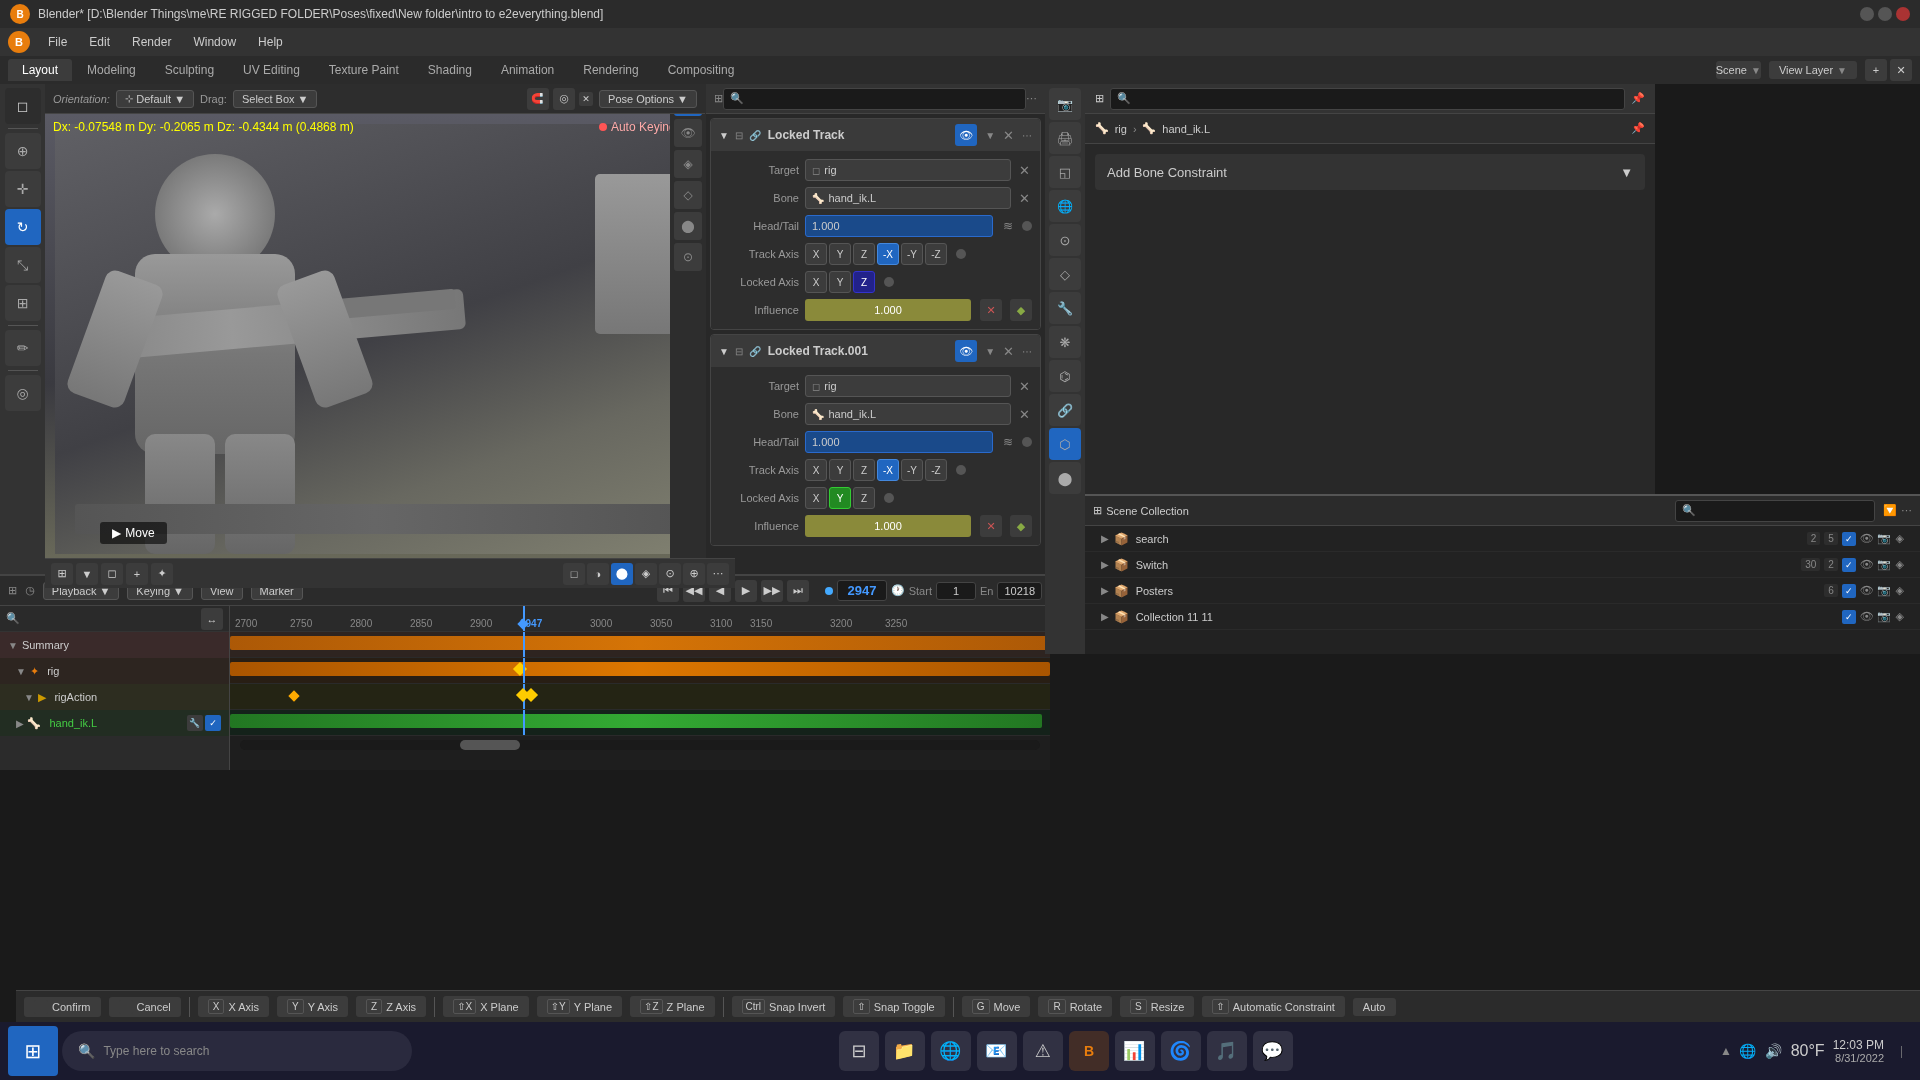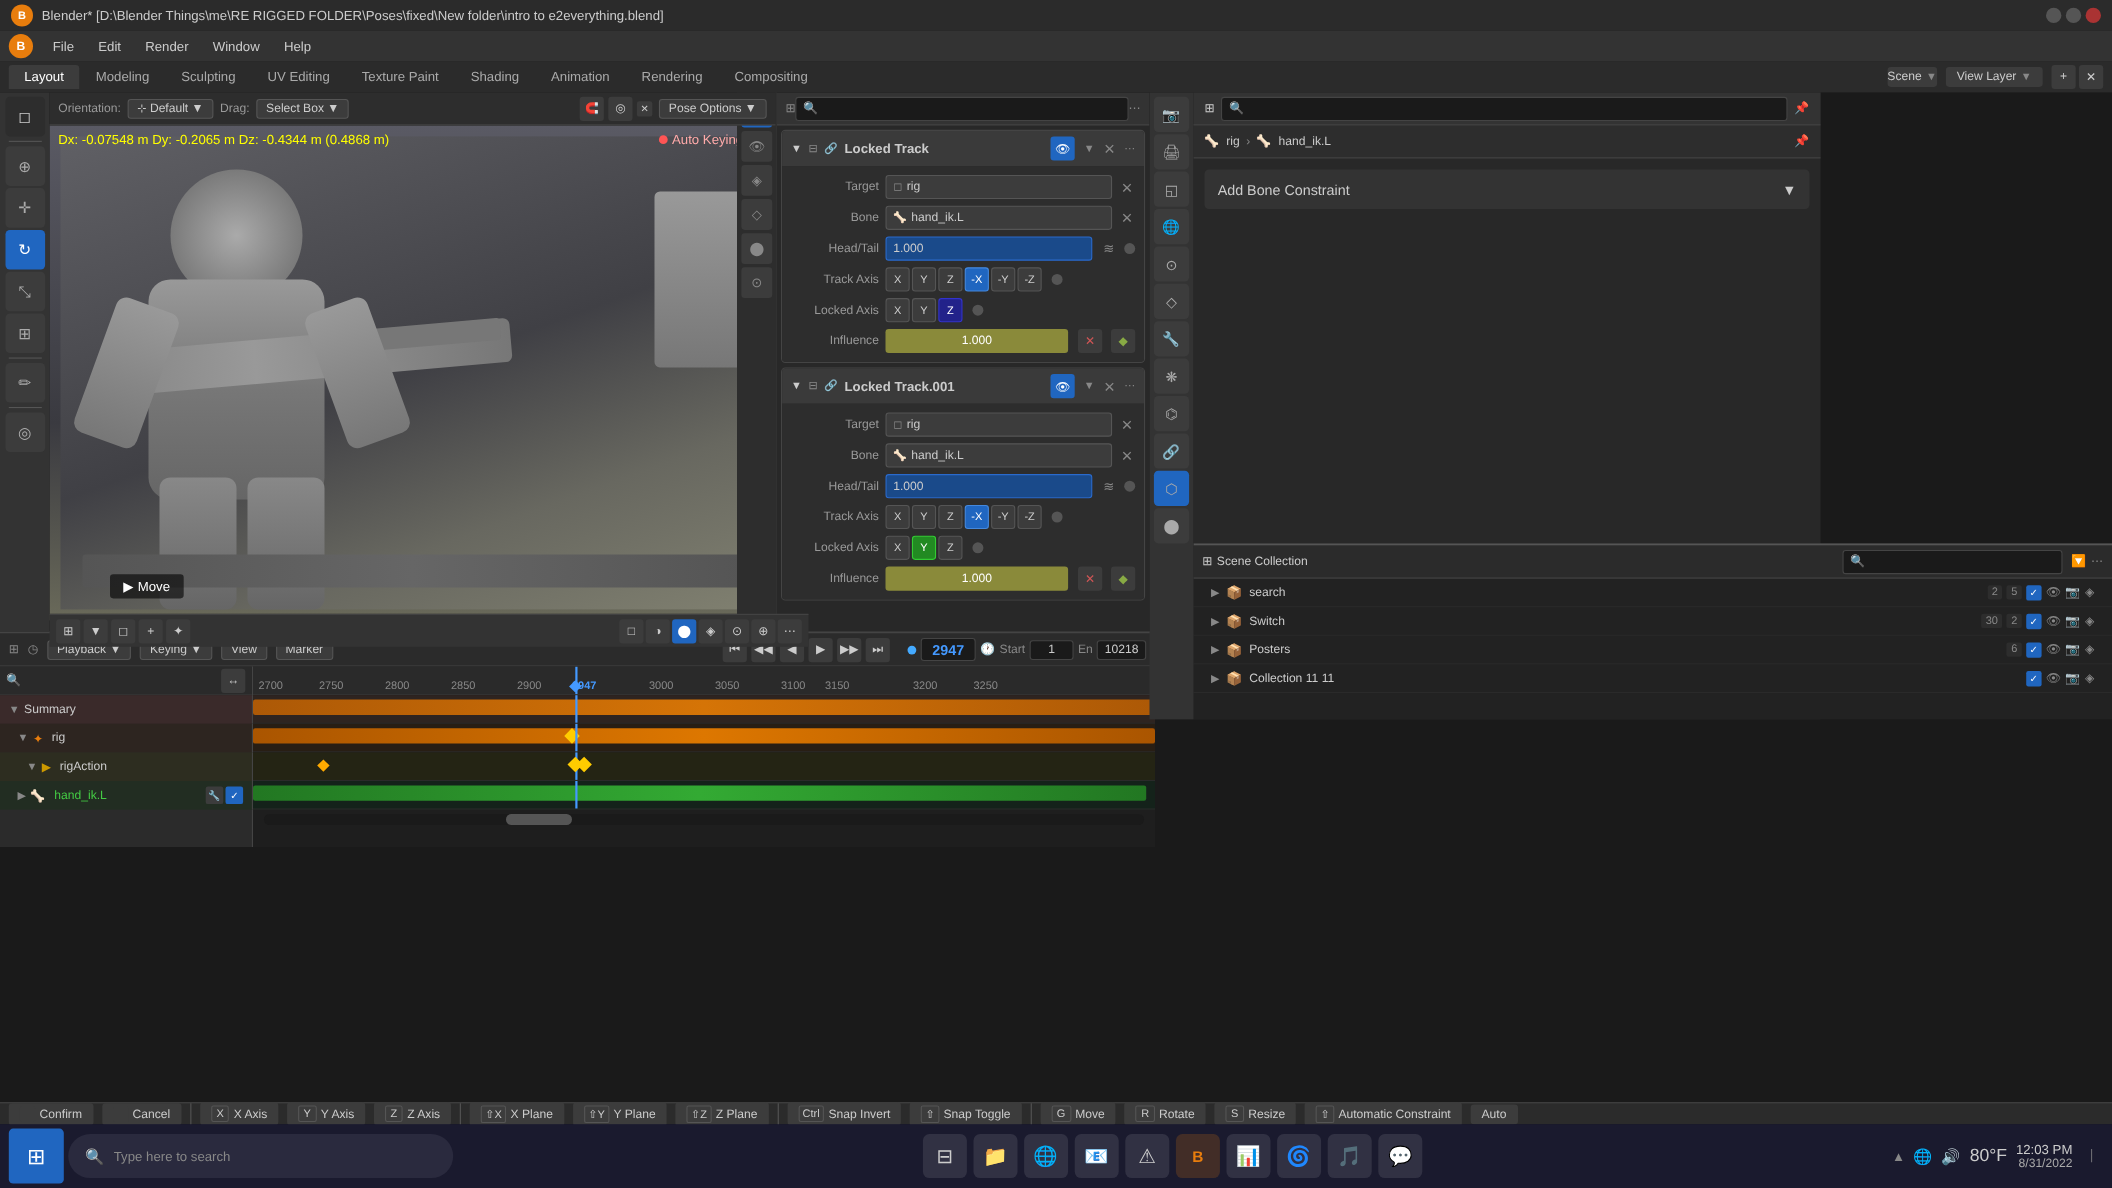--- a/index.html
+++ b/index.html
@@ -261,22 +261,22 @@
       align-items: center;
       gap: 4px;
       background: #2b2b2b;
       height: 100%;
       border-right: 1px solid #444;
     }
 
     
     #statusbar {
       position: absolute;
-      bottom: 58px; left: 0; right: 0;
-      height: 20px;
+      bottom: 58px; left: 16px; right: 0;
+      height: 32px;
       background: #2b2b2b;
       display: flex;
       align-items: center;
       padding: 0 8px;
       gap: 8px;
       border-top: 1px solid #444;
       z-index: 100;
     }
     .status-btn {
       background: #3c3c3c;
@@ -654,21 +654,21 @@
   <div class="toolbar-btn active">↻</div>
   <div class="toolbar-btn">⤡</div>
   <div class="toolbar-btn">⊞</div>
   <div class="toolbar-separator"></div>
   <div class="toolbar-btn">✏</div>
   <div class="toolbar-separator"></div>
   <div class="toolbar-btn">◎</div>
 </div>
 
 <div id="viewport-header2">
-  <span style="color:#999;font-size:11px;">Orientation:</span>
+  <span style="color:#999;font-size:11px;font-style:italic;">Orientation:</span>
   <div class="dropdown-btn">
     <span style="font-size:10px;">⊹</span>
     <span>Default</span>
     <span>▼</span>
   </div>
   <span style="color:#999;font-size:11px;">Drag:</span>
   <div class="dropdown-btn">
     <span>Select Box</span>
     <span>▼</span>
   </div>

